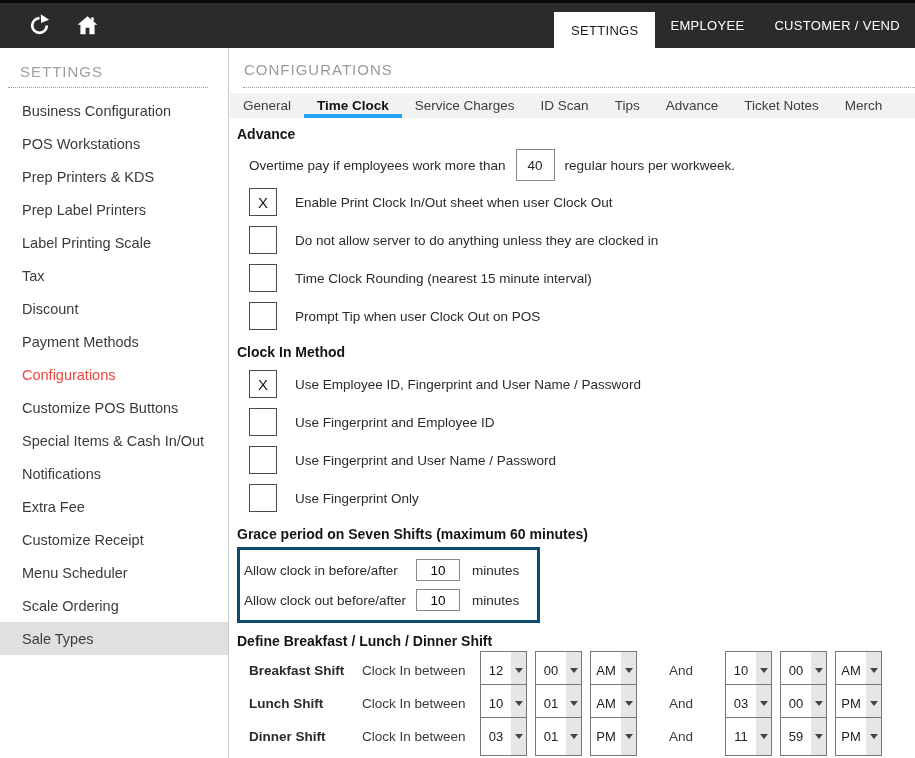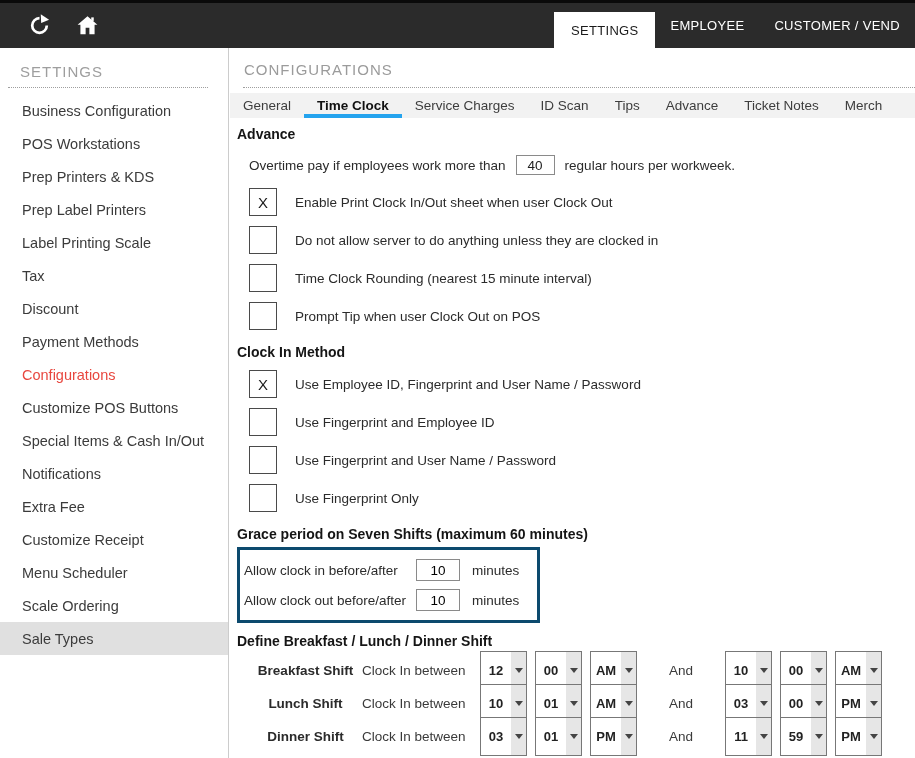--- a/index.html
+++ b/index.html
@@ -39,46 +39,46 @@
     display:flex; align-items:center; cursor:pointer; white-space:nowrap; }
   .tab.active { font-weight:bold; color:#111; }
   .tab.active::after { content:""; position:absolute; left:0; right:0; bottom:0;
     height:4px; background:#24a3ee; }
 
   .content { padding:8px 0 0 7px; }
   .sec-h { font-size:14px; font-weight:bold; color:#151515; }
 
   .overtime-row { margin:10px 0 0 12px; font-size:13.5px; color:#2b2b2b;
     display:flex; align-items:center; height:26px; }
-  .num-input { width:39px; height:20px; border:1px solid #8a8a8a; text-align:center;
+  .num-input { width:39px; height:32px; border:1px solid #8a8a8a; text-align:center;
     font-size:13.5px; font-family:inherit; color:#222; margin:0 10px; background:#fff; }
 
   .cb-list { margin:10px 0 0 12px; }
   .cb-row { display:flex; align-items:center; height:28px; margin-bottom:10px; }
   .cb-box { width:28px; height:28px; border:1px solid #4a4a4a; background:#fff;
     display:flex; align-items:center; justify-content:center;
     font-size:15px; color:#1a1a1a; cursor:pointer; flex:none; }
   .cb-label { margin-left:18px; font-size:13.5px; color:#2b2b2b; white-space:nowrap; }
 
   .mt14 { margin-top:14px; } .mt10 { margin-top:10px; }
 
   .grace-box { margin:5px 0 0 0; width:303px; border:3px solid #0c4a6e; padding:3px 0; }
   .grace-row { display:flex; align-items:center; height:26px; margin:4px 0 4px 4px; font-size:13.5px; }
   .grace-label { width:172px; color:#2b2b2b; white-space:nowrap; }
   .grace-input { width:44px; height:22px; border:1px solid #8a8a8a; text-align:center;
     font-size:13.5px; font-family:inherit; background:#fff; }
   .grace-suffix { margin-left:12px; color:#2b2b2b; }
 
   .shift-rows { margin-top:8px; }
   .shift-row { display:flex; align-items:center; height:27px; margin-bottom:6px; }
-  .shift-label { width:125px; padding-left:12px; font-size:13.5px; font-weight:bold; color:#2b2b2b;text-align:center; }
+  .shift-label { width:125px; padding-left:12px; font-size:13.5px; font-weight:bold; color:#2b2b2b; }
   .shift-prefix { width:118px; font-size:13.5px; color:#3a3a3a; }
   .sel-group { display:flex; gap:8px; }
   .sel { width:47px; height:39px; border:1px solid #777; background:#fff;
-    display:flex; align-items:stretch; cursor:pointer;font-weight:bold; }
+    display:flex; align-items:stretch; cursor:pointer; }
   .sel-val { flex:1; display:flex; align-items:center; justify-content:center;
     font-size:13px; color:#222; }
   .sel-arrow { width:15px; background:#e6e6e6; display:flex; align-items:center; justify-content:center; }
   .sel-arrow::after { content:""; width:0; height:0;
     border-left:4px solid transparent; border-right:4px solid transparent;
     border-top:5px solid #444; }
   .shift-conj { width:88px; text-align:center; font-size:13.5px; color:#3a3a3a; }
 </style>
 </head>
 <body>

